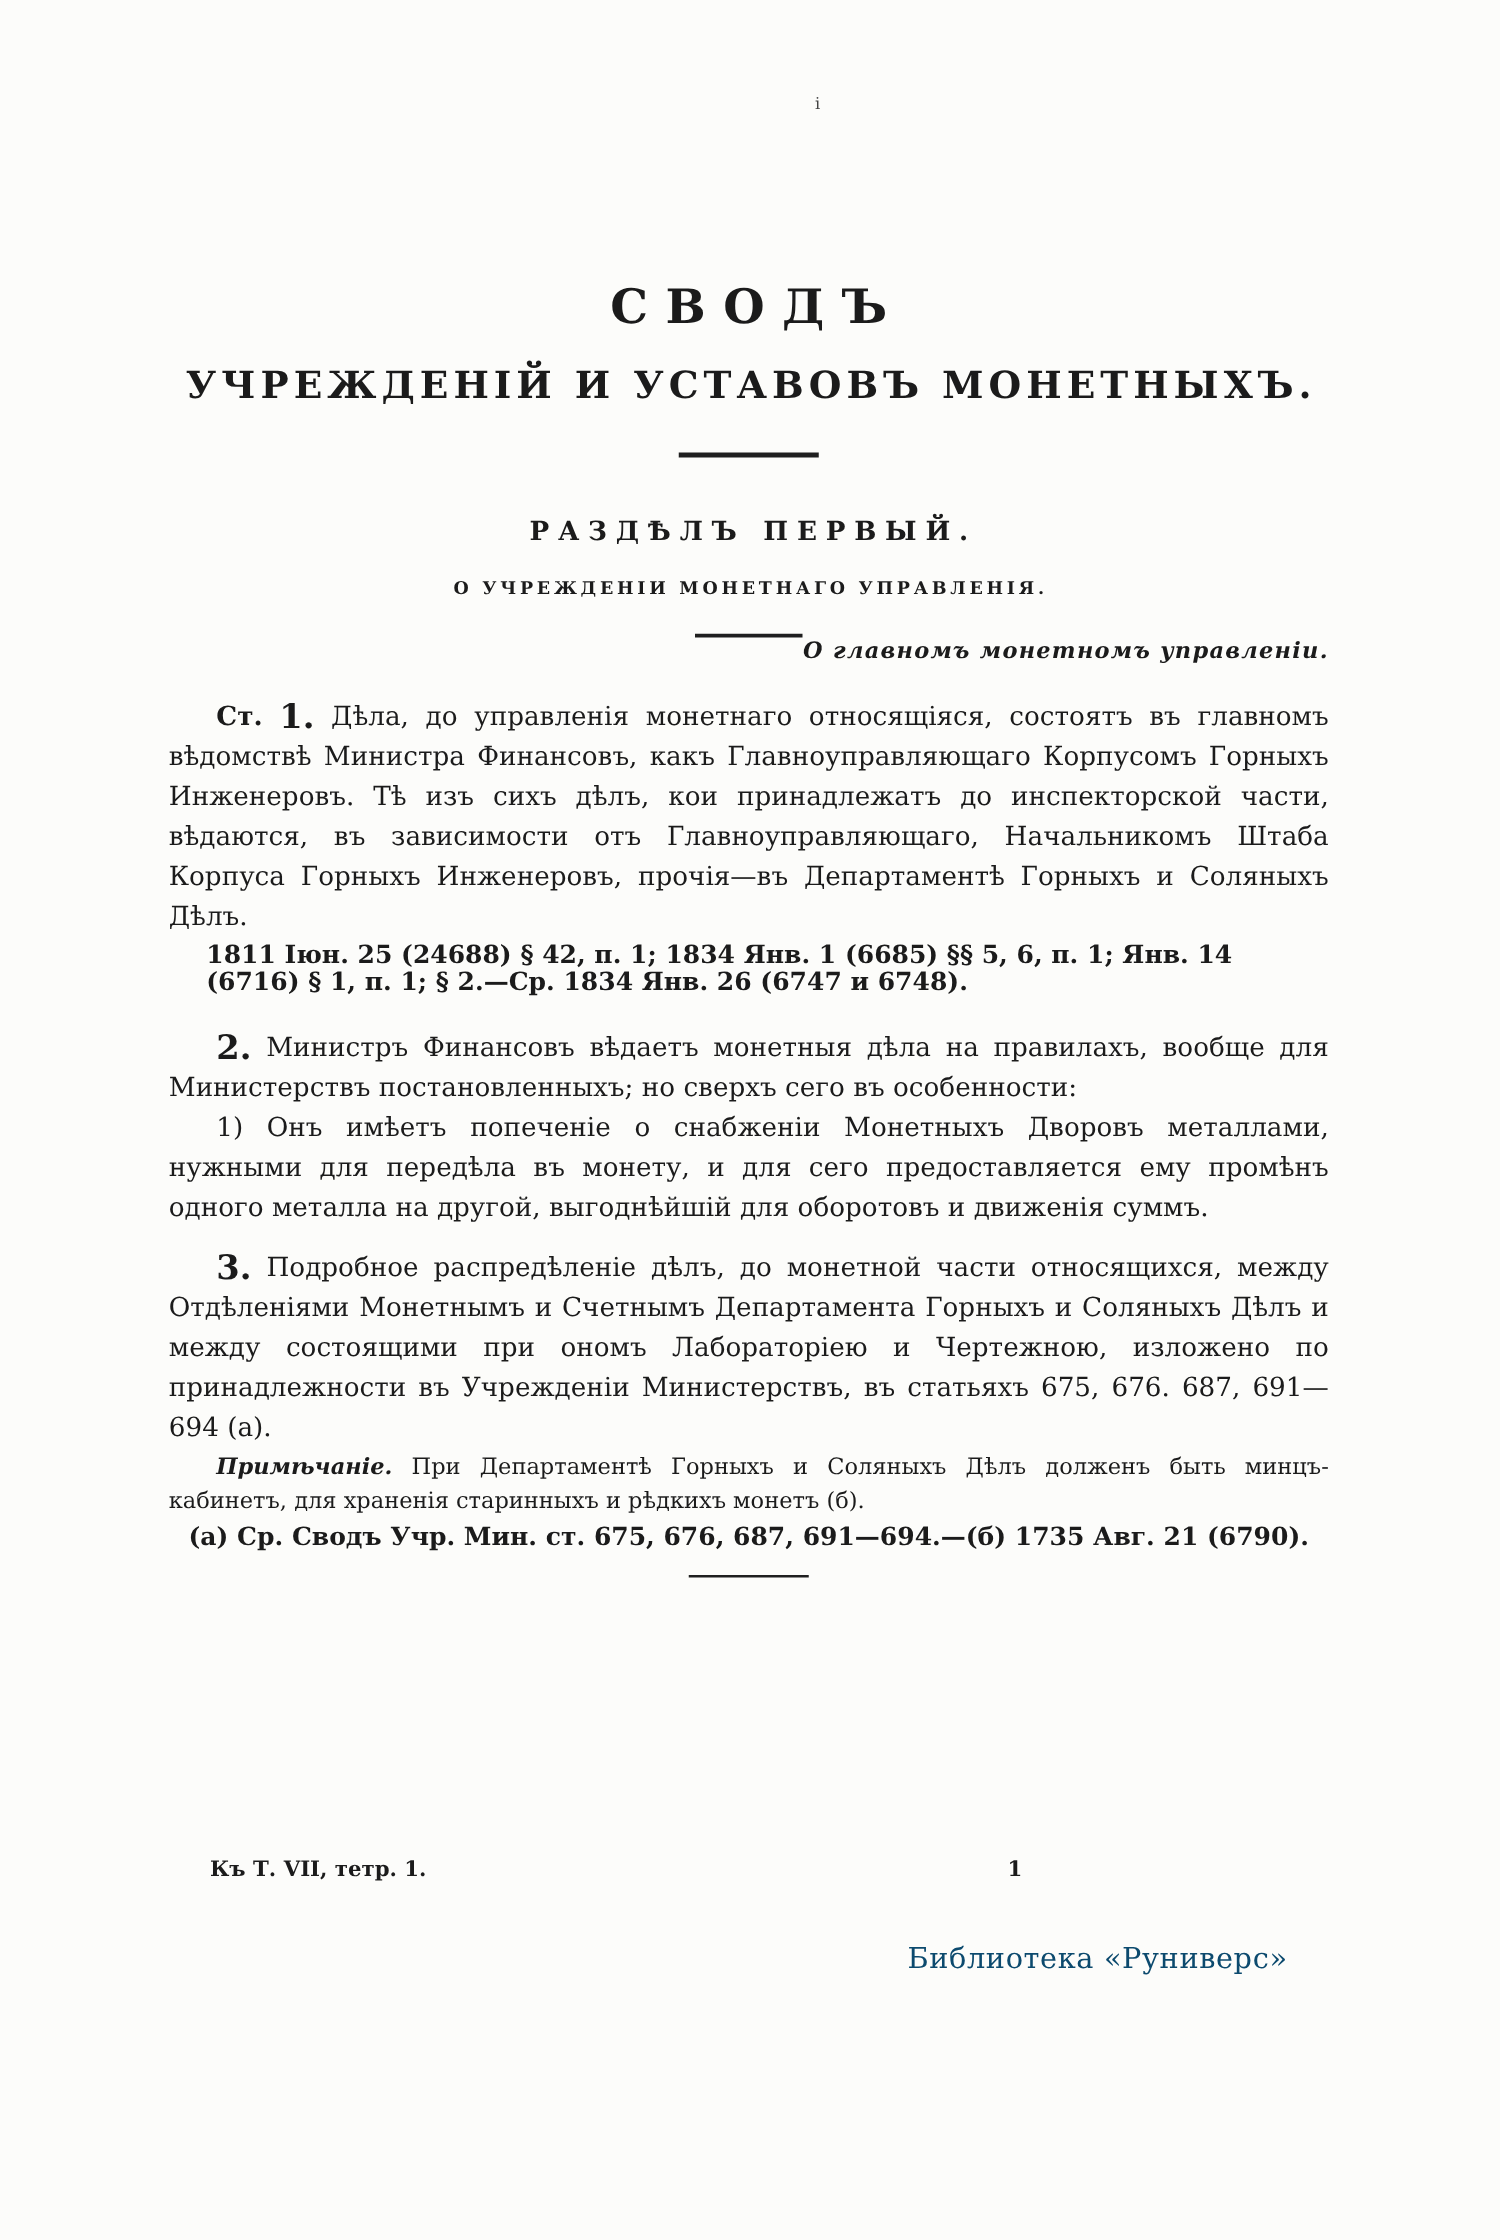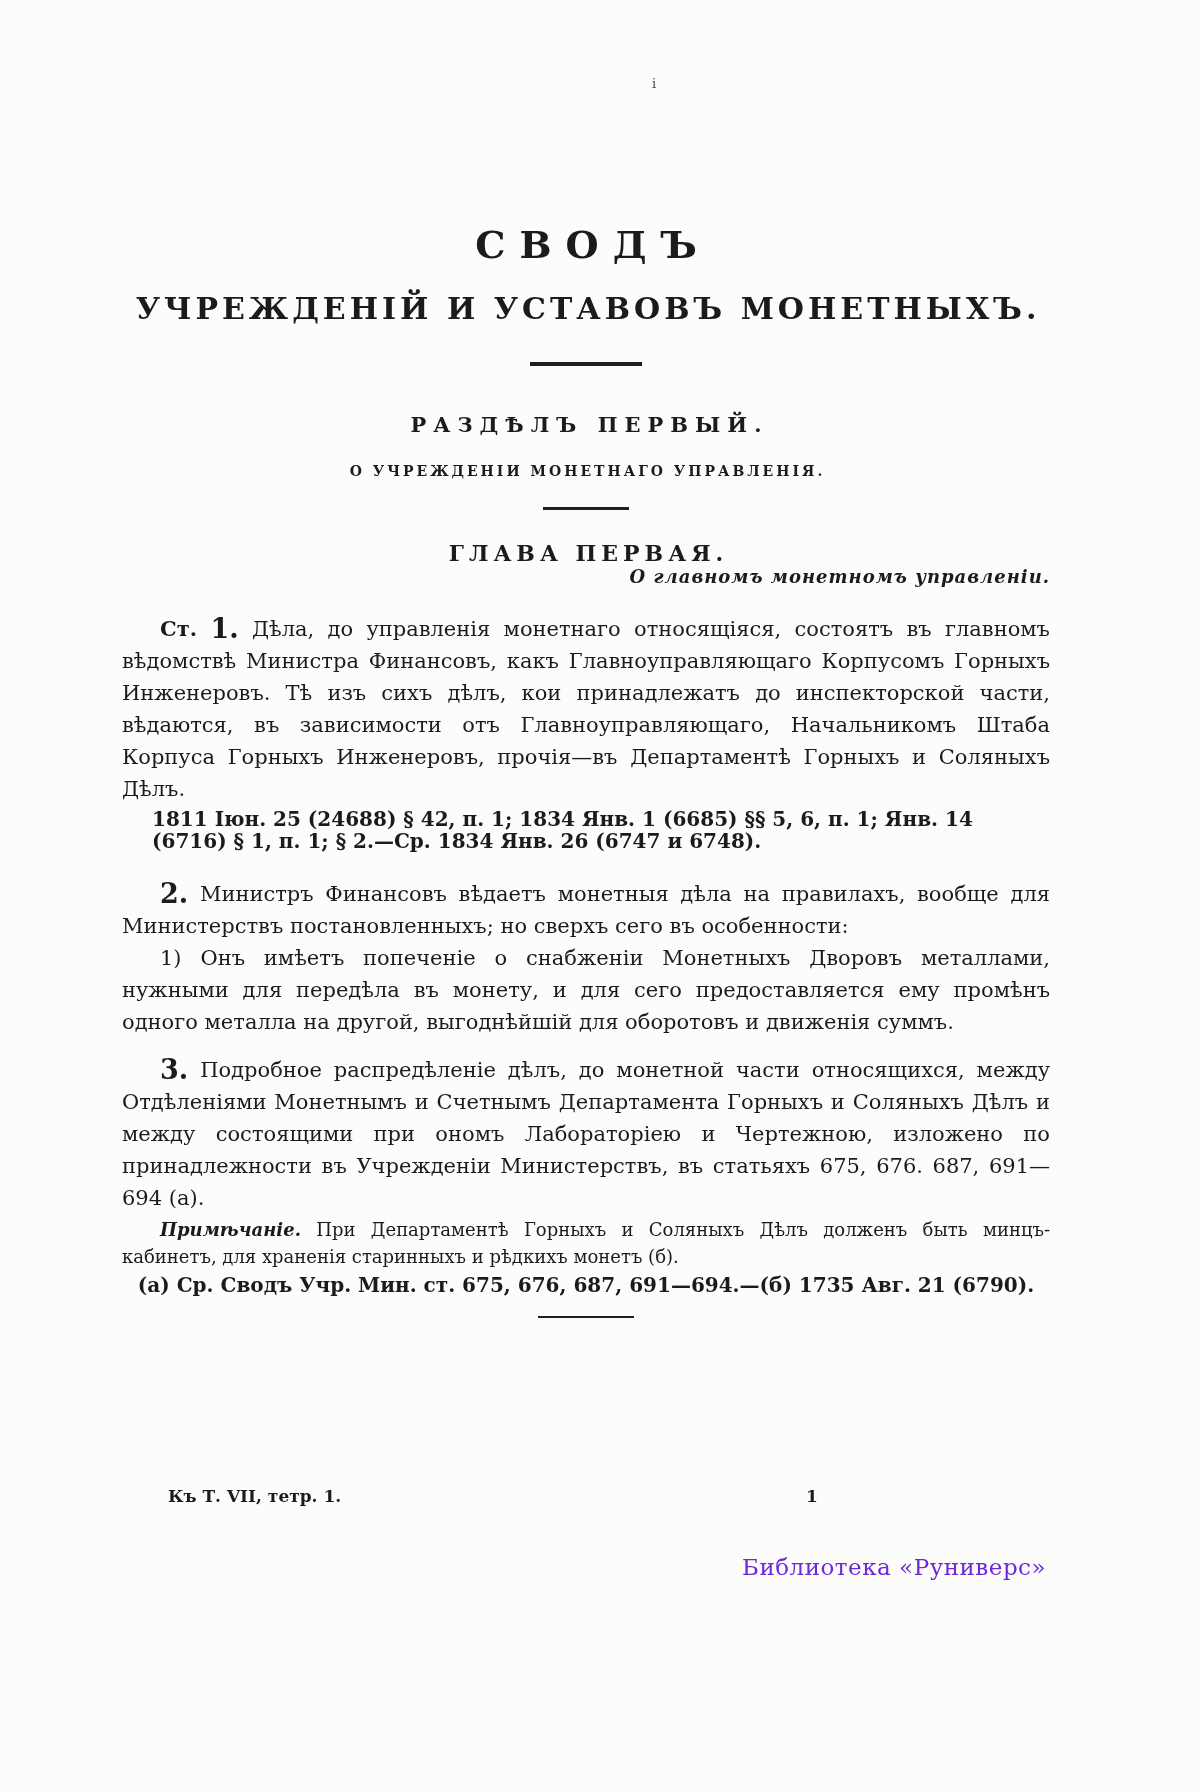--- a/index.html
+++ b/index.html
@@ -11,21 +11,21 @@
     background:#fcfcfa;
     color:#1b1b1b;
     font-family:"DejaVu Serif", "Liberation Serif", serif;
     overflow:hidden;
   }
   .artifact {
     position:absolute; left:652px; top:76px;
     font-size:13px; color:#444;
   }
   .content {
-    position:absolute; left:122px; top:0;
+    position:absolute; left:135px; top:0;
     width:928px;
   }
   .title1 {
     margin-top:222px;
     text-align:center;
     font-size:38px; font-weight:bold;
     letter-spacing:14px; padding-left:14px;
   }
   .title2 {
     margin-top:24px;
@@ -83,22 +83,22 @@
   .note-label { font-style:italic; font-weight:bold; }
   .footer-left {
     position:absolute; left:168px; top:1486px;
     font-size:17px; font-weight:bold;
   }
   .footer-page {
     position:absolute; left:806px; top:1486px;
     font-size:17px; font-weight:bold;
   }
   .watermark {
-    position:absolute; left:742px; top:1554px;
-    font-size:23px; color:#6d28d9;
+    position:absolute; left:726px; top:1554px;
+    font-size:23px; color:#0c4a6e;
     letter-spacing:0.5px;
   }
 </style>
 </head>
 <body>
 
 <div class="page">
 
   <span class="artifact">i</span>
 
@@ -107,21 +107,20 @@
     <h1 class="title1">СВОДЪ</h1>
     <h1 class="title2">УЧРЕЖДЕНІЙ И УСТАВОВЪ МОНЕТНЫХЪ.</h1>
 
     <div class="rule rule1"></div>
 
     <h2 class="section-head">РАЗДѢЛЪ ПЕРВЫЙ.</h2>
     <h3 class="section-sub">О УЧРЕЖДЕНІИ МОНЕТНАГО УПРАВЛЕНІЯ.</h3>
 
     <div class="rule rule2"></div>
 
-    <h2 class="chapter-head">ГЛАВА ПЕРВАЯ.</h2>
     <h3 class="chapter-sub">О главномъ монетномъ управленіи.</h3>
 
     <p class="article art1"><span class="art-prefix">Ст.</span> <span class="art-num">1.</span> <span>Дѣла, до управленія монетнаго относящіяся, состоятъ въ главномъ вѣдомствѣ Министра Финансовъ, какъ Главноуправляющаго Корпусомъ Горныхъ Инженеровъ. Тѣ изъ сихъ дѣлъ, кои принадлежатъ до инспекторской части, вѣдаются, въ зависимости отъ Главноуправляющаго, Начальникомъ Штаба Корпуса Горныхъ Инженеровъ, прочія—въ Департаментѣ Горныхъ и Соляныхъ Дѣлъ.</span></p>
     <div class="cite cite-left">1811 Іюн. 25 (24688) § 42, п. 1; 1834 Янв. 1 (6685) §§ 5, 6, п. 1; Янв. 14 (6716) § 1, п. 1; § 2.—Ср. 1834 Янв. 26 (6747 и 6748).</div>
 
     <p class="article art2"><span class="art-num">2.</span> <span>Министръ Финансовъ вѣдаетъ монетныя дѣла на правилахъ, вообще для Министерствъ постановленныхъ; но сверхъ сего въ особенности:</span></p>
     <p class="article">1) Онъ имѣетъ попеченіе о снабженіи Монетныхъ Дворовъ металлами, нужными для передѣла въ монету, и для сего предоставляется ему промѣнъ одного металла на другой, выгоднѣйшій для оборотовъ и движенія суммъ.</p>
 
     <p class="article art3"><span class="art-num">3.</span> <span>Подробное распредѣленіе дѣлъ, до монетной части относящихся, между Отдѣленіями Монетнымъ и Счетнымъ Департамента Горныхъ и Соляныхъ Дѣлъ и между состоящими при ономъ Лабораторіею и Чертежною, изложено по принадлежности въ Учрежденіи Министерствъ, въ статьяхъ 675, 676. 687, 691—694 (а).</span></p>
     <p class="note"><span class="note-label">Примѣчаніе.</span> <span>При Департаментѣ Горныхъ и Соляныхъ Дѣлъ долженъ быть минцъ-кабинетъ, для храненія старинныхъ и рѣдкихъ монетъ (б).</span></p>

